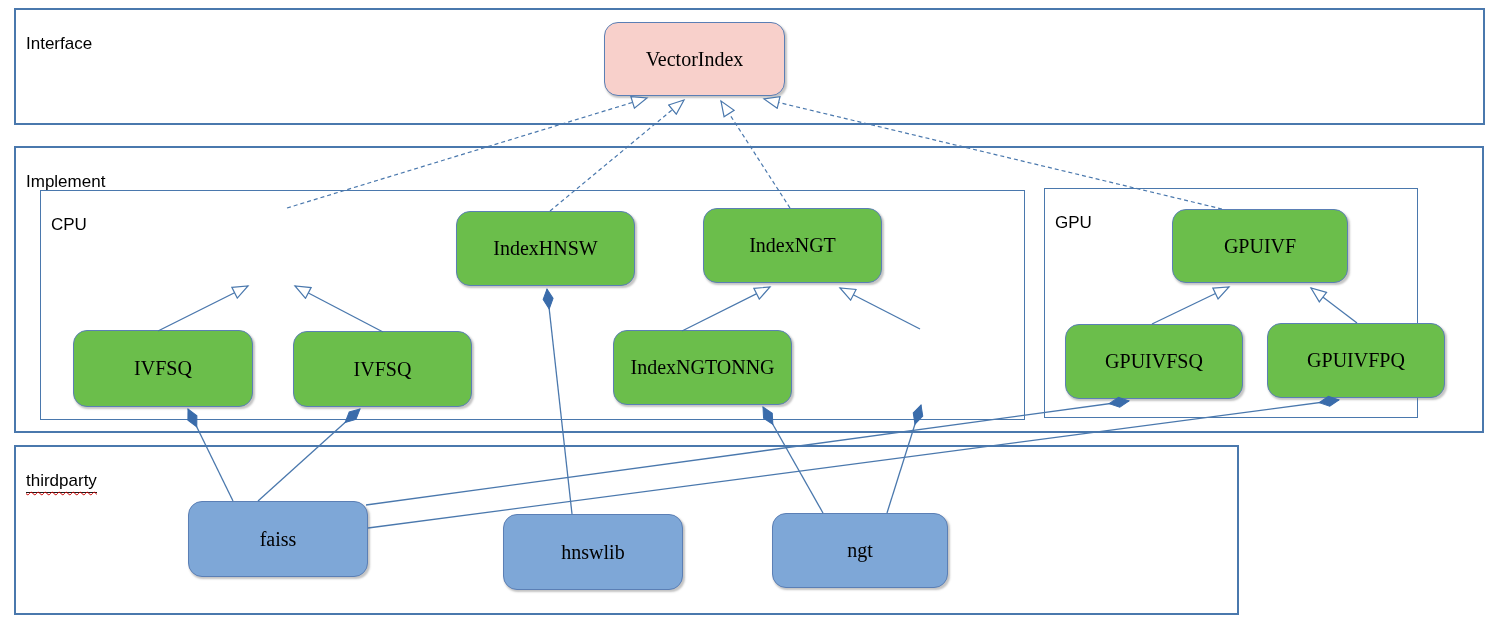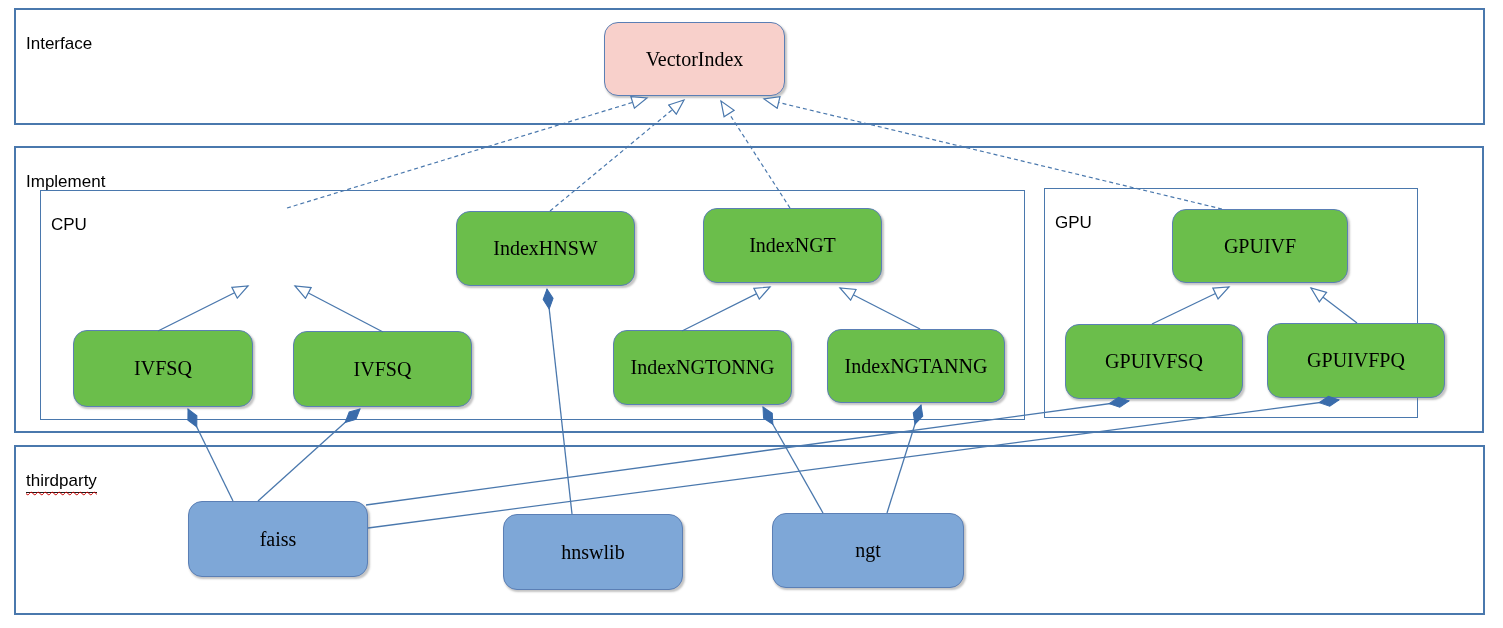--- a/index.html
+++ b/index.html
@@ -74,40 +74,39 @@
   </div>
 
   <div class="group inner" style="left:40px;top:190px;width:985px;height:230px;">
     <span class="group-label">CPU</span>
   </div>
 
   <div class="group inner" style="left:1044px;top:188px;width:374px;height:230px;">
     <span class="group-label">GPU</span>
   </div>
 
-  <div class="group" style="left:14px;top:445px;width:1471px;height:170px;">
+  <div class="group" style="left:14px;top:445px;width:1225px;height:170px;">
     <span class="group-label squiggle">thirdparty</span>
   </div>
 
   <div class="node pink" style="left:604px;top:22px;width:181px;height:74px;">VectorIndex</div>
 
   <div class="node green" style="left:456px;top:211px;width:179px;height:75px;">IndexHNSW</div>
   <div class="node green" style="left:703px;top:208px;width:179px;height:75px;">IndexNGT</div>
   <div class="node green" style="left:73px;top:330px;width:180px;height:77px;">IVFSQ</div>
   <div class="node green" style="left:293px;top:331px;width:179px;height:76px;">IVFSQ</div>
   <div class="node green" style="left:613px;top:330px;width:179px;height:75px;">IndexNGTONNG</div>
-  <div class="node green" style="left:827px;top:329px;width:178px;height:74px;">IndexNGTANNG</div>
 
   <div class="node green" style="left:1172px;top:209px;width:176px;height:74px;">GPUIVF</div>
   <div class="node green" style="left:1065px;top:324px;width:178px;height:75px;">GPUIVFSQ</div>
   <div class="node green" style="left:1267px;top:323px;width:178px;height:75px;">GPUIVFPQ</div>
 
   <div class="node blue" style="left:188px;top:501px;width:180px;height:76px;">faiss</div>
   <div class="node blue" style="left:487px;top:514px;width:180px;height:76px;margin-left:16px;">hnswlib</div>
-  <div class="node blue" style="left:772px;top:513px;width:192px;height:75px;text-align:center;">ngt</div>
+  <div class="node blue" style="left:772px;top:513px;width:176px;height:75px;text-align:center;">ngt</div>
 
   <svg id="edges" width="1503" height="628" viewBox="0 0 1503 628">
     <defs>
       <marker id="tri" markerUnits="userSpaceOnUse" markerWidth="18" markerHeight="14" refX="16" refY="7" orient="auto">
         <path d="M1,1 L16,7 L1,13 Z" fill="#ffffff" stroke="#4a78ad" stroke-width="1.2"></path>
       </marker>
       <marker id="dia" markerUnits="userSpaceOnUse" markerWidth="24" markerHeight="13" refX="22" refY="6.5" orient="auto">
         <path d="M2,6.5 L12,1.5 L22,6.5 L12,11.5 Z" fill="#3a6cab" stroke="#3a6cab"></path>
       </marker>
     </defs>

